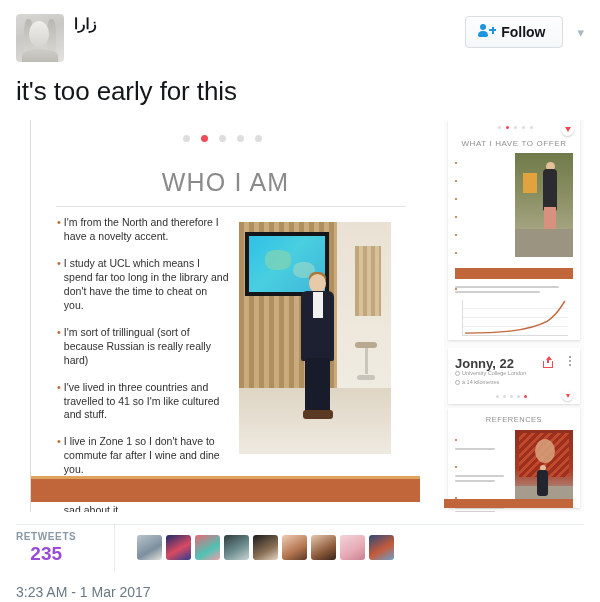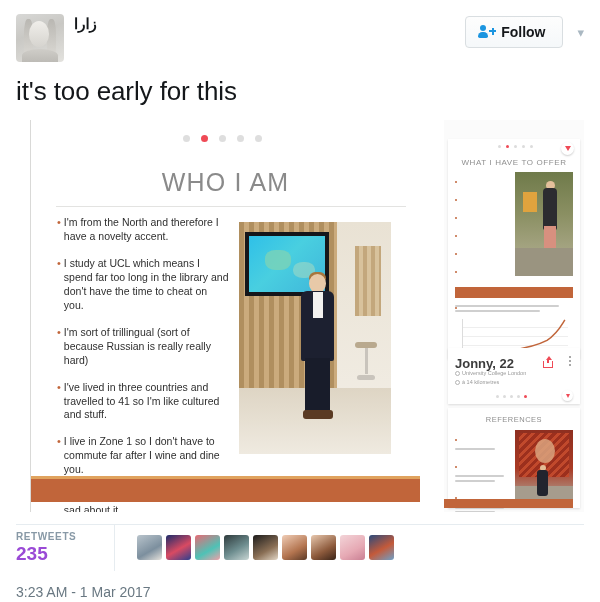--- a/index.html
+++ b/index.html
@@ -35,21 +35,21 @@
   }
   .names { margin-left: 10px; padding-top: 1px; line-height: 1.25; }
   .display-name {
     font-size: 15px; font-weight: bold; color: #14171a; letter-spacing: .2px;
     direction: rtl; unicode-bidi: isolate;
   }
   .handle { font-size: 14px; color: #697882; margin-top: 1px; }
 
   .follow-wrap { margin-left: auto; display: flex; align-items: center; padding-top: 2px; }
   .follow-btn {
-    display: flex; align-items: center; gap: 7px;
+    display: flex; align-items: flex-start; gap: 7px;
     border: 1px solid #d9dee1; border-radius: 4px;
     background: linear-gradient(180deg,#fdfdfd,#f5f8fa);
     padding: 7px 17px 7px 13px; cursor: pointer;
     font-size: 14px; font-weight: bold; color: #14171a;
   }
   .follow-ico { width: 15px; height: 14px; position: relative; flex: none; }
   .follow-ico .h { position: absolute; left: 1px; top: 0; width: 6px; height: 6px; border-radius: 50%; background: #1b95e0; }
   .follow-ico .b { position: absolute; left: -1px; top: 7px; width: 10px; height: 6px; border-radius: 5px 5px 2px 2px; background: #1b95e0; }
   .follow-ico .pv { position: absolute; right: 0; top: 3px; width: 2px; height: 7px; background: #1b95e0; }
   .follow-ico .ph { position: absolute; right: -2px; top: 5px; width: 7px; height: 2px; background: #1b95e0; }
@@ -123,21 +123,21 @@
   .sp-stool .base { position: absolute; left: 2px; bottom: 0; width: 18px; height: 5px; background: #c9c4bc; border-radius: 3px; }
 
   .slide-bottombar { position: absolute; left: 0; right: 0; bottom: 10px; height: 26px; background: #c1653a; border-top: 3px solid #e0a35e; }
 
   
   .panel {
     position: absolute; right: 0; top: 0; width: 140px; height: 392px;
     background: #fbfbfb; overflow: hidden;
   }
   .p-card { position: absolute; left: 4px; right: 4px; background: #fff; box-shadow: 0 1px 2px rgba(0,0,0,.12); }
-  .p-slide1 { top: 19px; height: 220px; }
+  .p-slide1 { top: 0; height: 220px; }
   .p-dots { position: absolute; left: 50px; top: 6px; display: flex; gap: 5px; }
   .p-dot { width: 3px; height: 3px; border-radius: 50%; background: #dcdcdc; }
   .p-dot.active { background: #ef4a56; }
   .p-dl { position: absolute; right: 6px; top: 3px; width: 13px; height: 13px; border-radius: 50%; background: #fff; box-shadow: 0 1px 2px rgba(0,0,0,.2); display:flex;align-items:center;justify-content:center; }
   .p-dl i { width: 0; height: 0; border-left: 3px solid transparent; border-right: 3px solid transparent; border-top: 5px solid #ef4a56; display:block; }
   .p-title { position: absolute; left: 0; right: 0; top: 19px; text-align: center; font-size: 8px; color: #8f8f8f; letter-spacing: .6px; }
   .p-bullets { position: absolute; left: 7px; top: 33px; width: 58px; }
   .p-line { height: 2px; background: #cfcfcf; margin-bottom: 2.5px; border-radius: 1px; }
   .p-line.s { width: 72%; }
   .p-line.m { width: 88%; }
@@ -185,21 +185,21 @@
   .p-photo3 .face { position: absolute; left: 20px; top: 9px; width: 20px; height: 24px; border-radius: 50%; background: #d9a27e; opacity: .85; }
   .p-photo3 .man { position: absolute; left: 22px; top: 40px; width: 11px; height: 26px; background: #22242e; border-radius: 3px; }
   .p-photo3 .mh { position: absolute; left: 25px; top: 35px; width: 6px; height: 6px; border-radius: 50%; background: #e3bd96; }
   .p-photo3 .grd { position: absolute; left:0;right:0;bottom:0;height: 14px; background: #a69c8d; }
   .p-bar3 { position: absolute; left: -4px; right: 7px; bottom: 0; height: 9px; background: #c1653a; }
 
   
   .stats { margin: 12px 16px 0 16px; height: 46px; display: flex; align-items: center; border-top: 1px solid #e6ecf0; }
   .stat { padding-right: 38px; }
   .stat-label { font-size: 10px; color: #8899a6; letter-spacing: .6px; font-weight: bold; }
-  .stat-value { font-size: 19px; color: #9a4ad6; font-weight: bold; margin-top: 1px; }
+  .stat-value { font-size: 19px; color: #9a4ad6; font-weight: bold; margin-top: 1px; text-align: center; }
   .faces { display: flex; gap: 4px; padding-left: 22px; border-left: 1px solid #e6ecf0; height: 46px; align-items: center; }
   .face-av { width: 25px; height: 25px; border-radius: 3px; }
 
   .timestamp { padding: 14px 16px 0 16px; font-size: 14px; color: #697882; }
 </style>
 </head>
 <body>
 
 <div class="tweet">
 

